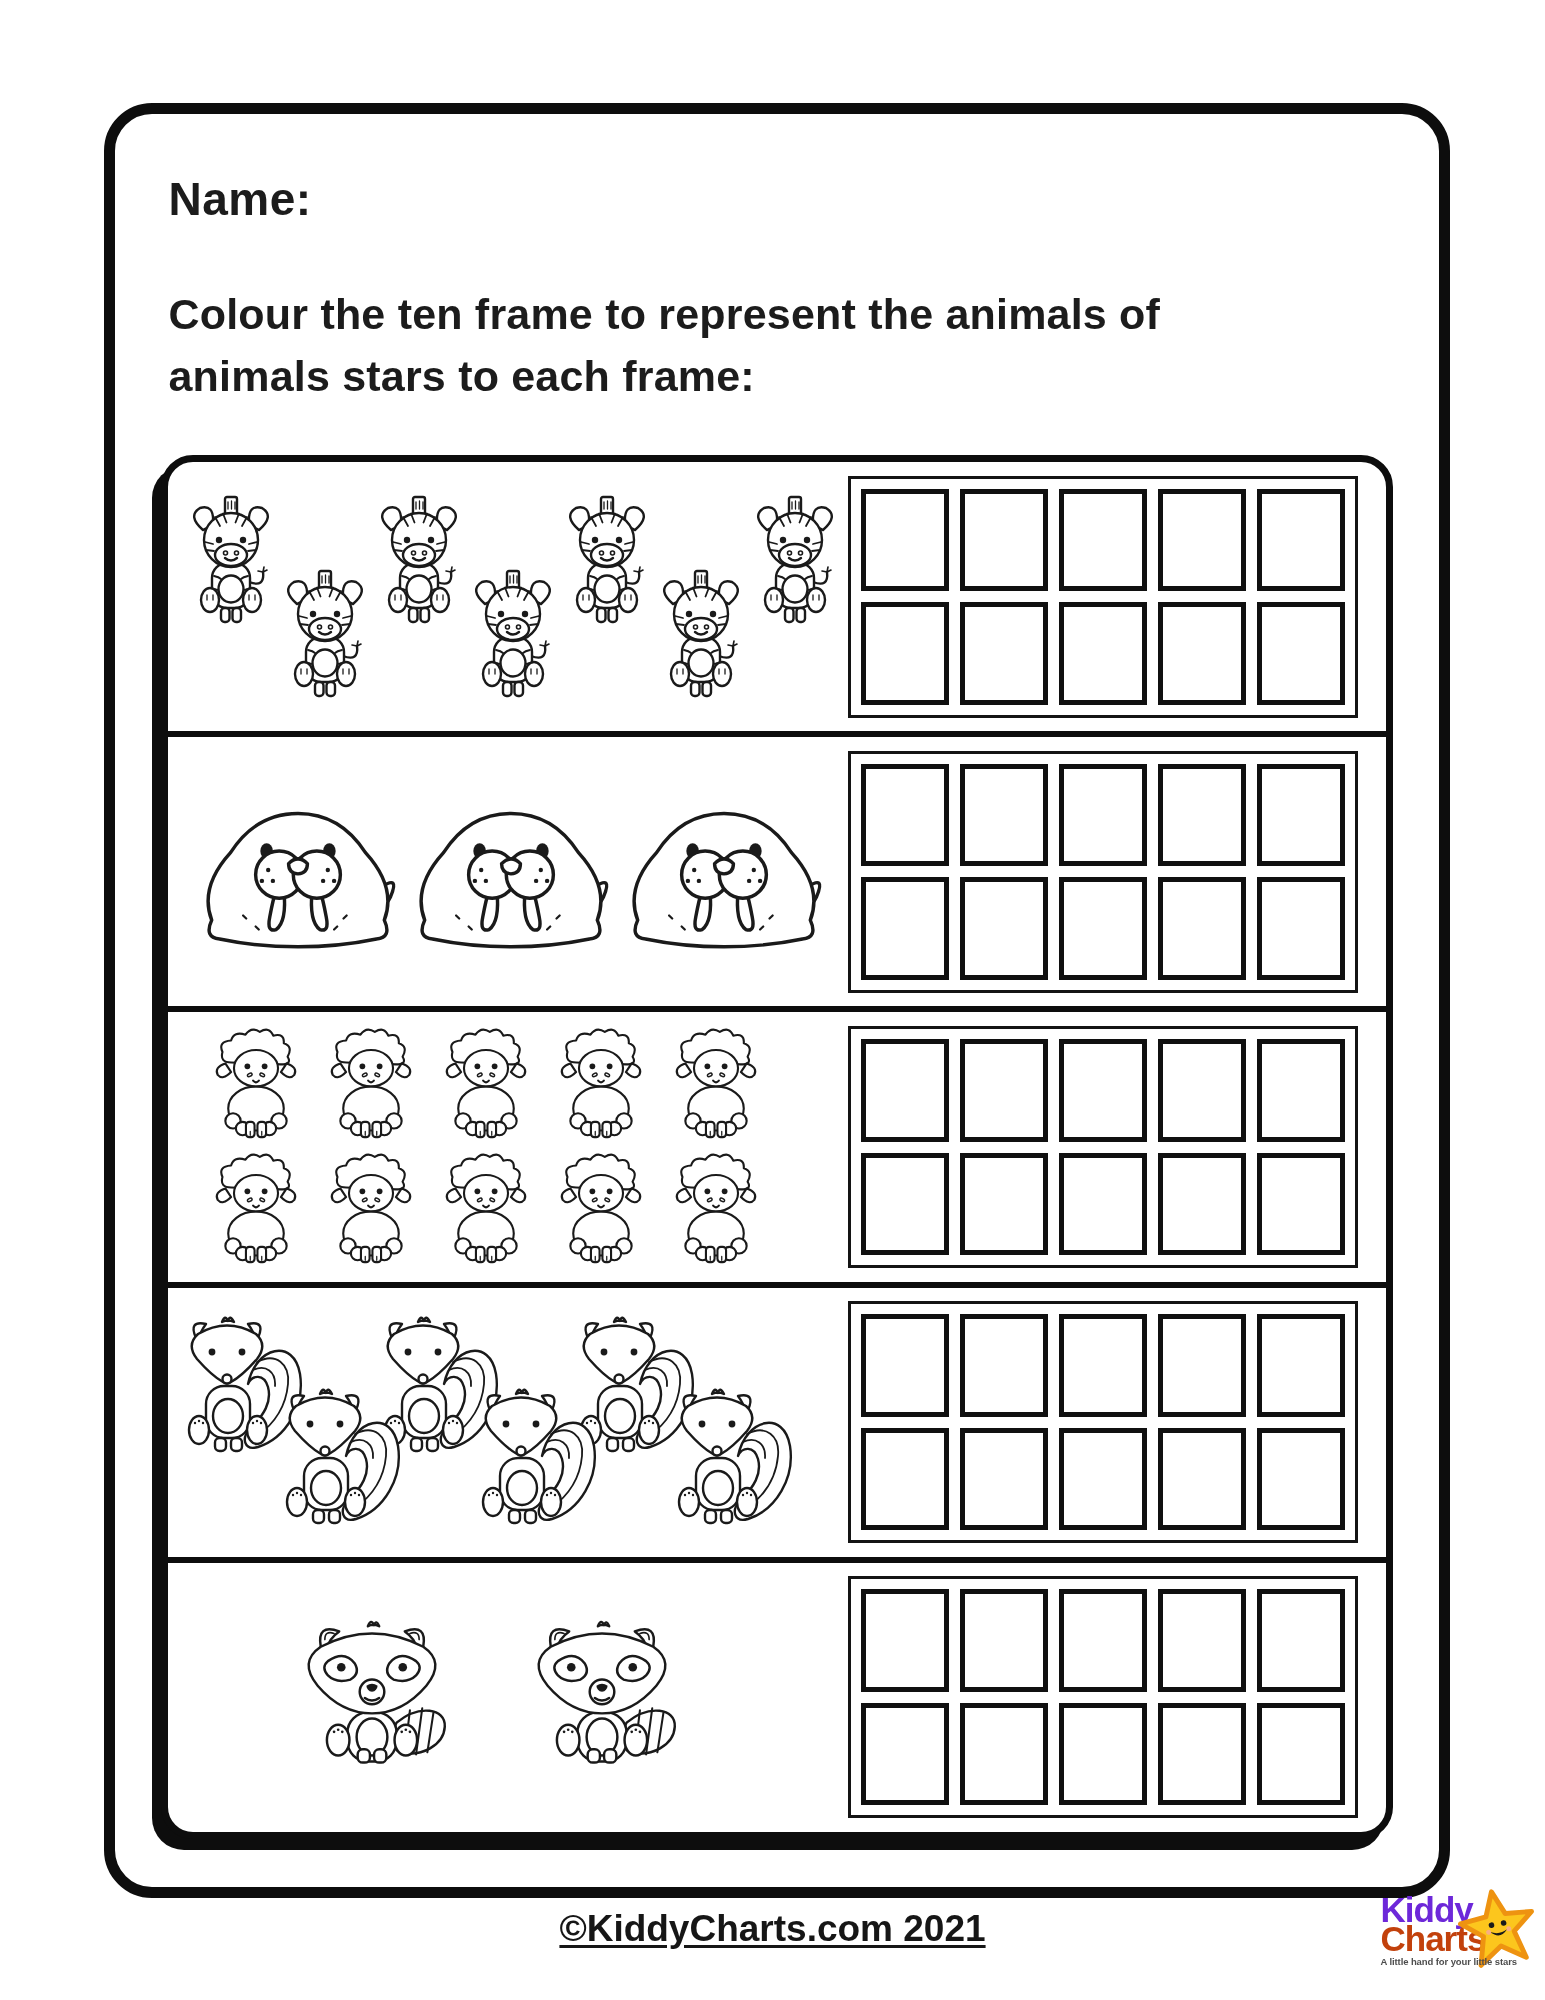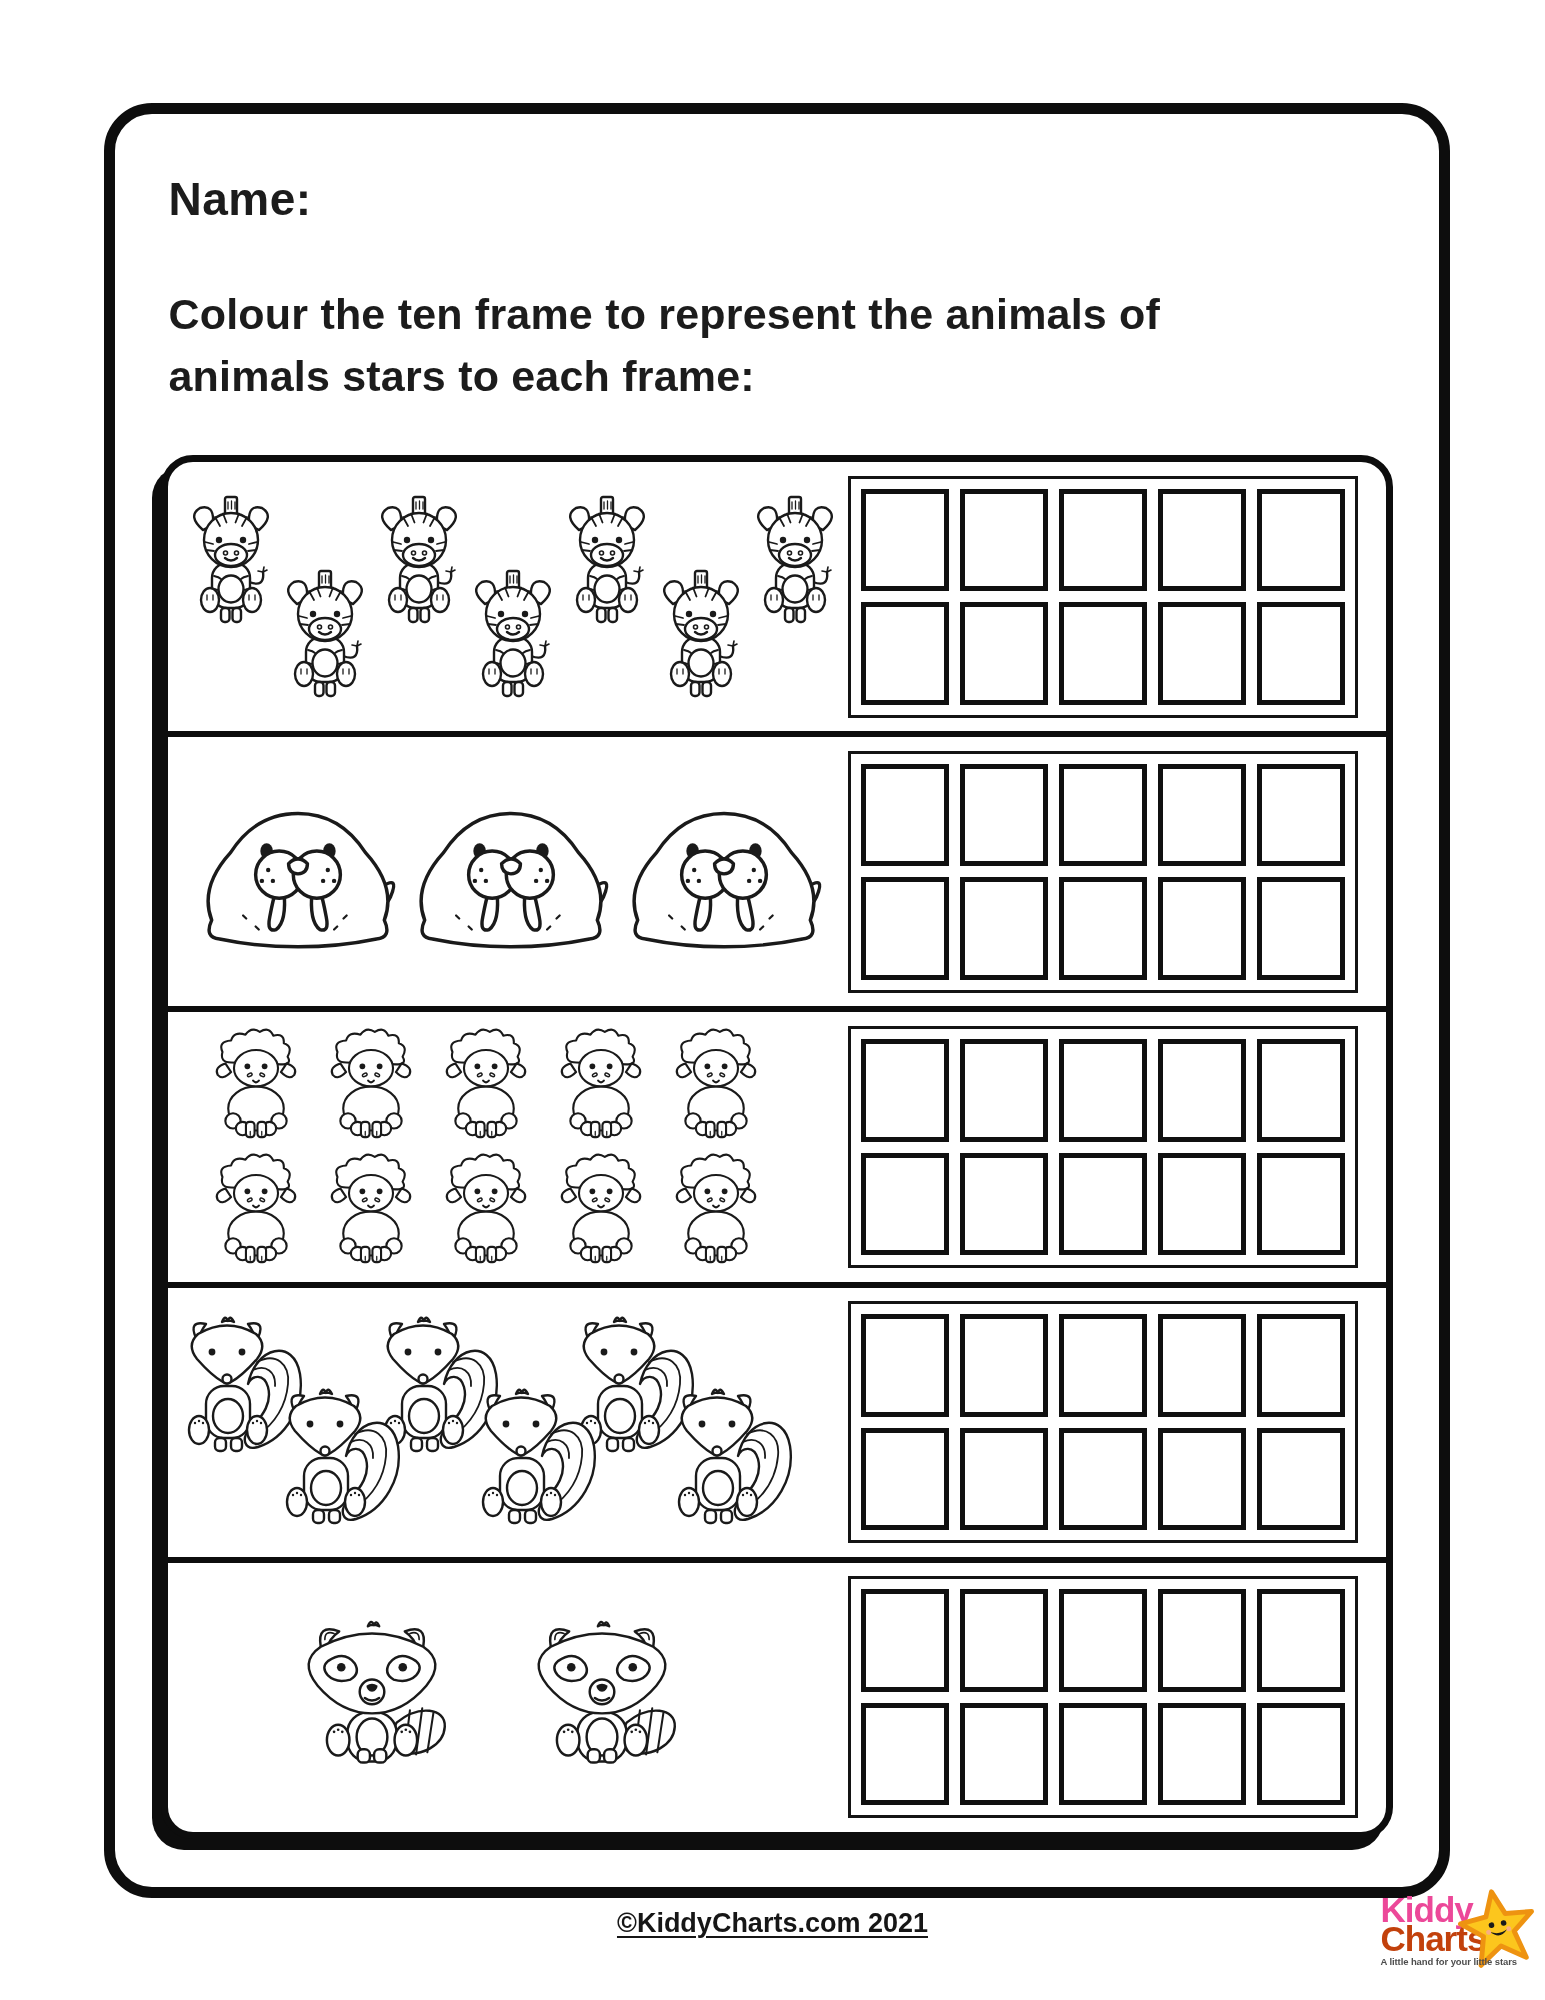--- a/index.html
+++ b/index.html
@@ -51,21 +51,21 @@
   .row-raccoon .animal svg { width:164px; height:159px; }
 
   
   .ten-frame { flex:none; width:510px; height:242px; margin-right:28px; background:#ffffff;
                border:3px solid #141414; padding:10px;
                display:grid; grid-template-columns:repeat(5,1fr); grid-template-rows:1fr 1fr; gap:11px; }
   .ten-frame .cell { border:5px solid #101010; background:#ffffff; }
 
   
   .footer-credit { position:absolute; left:0; right:0; top:1908px; text-align:center;
-                   font-size:27px; font-weight:600; color:#161616;
+                   font-size:37px; font-weight:600; color:#161616;
                    text-decoration:underline; text-underline-offset:4px; }
 
   
   .logo { position:absolute; left:1378px; top:1896px; width:150px; }
   .logo-words { position:relative; z-index:1; }
   .logo-kiddy  { display:block; font-size:35px; font-weight:800; line-height:28px; letter-spacing:-1px; }
   .logo-charts { display:block; font-size:35px; font-weight:800; line-height:30px; letter-spacing:-1px; }
   .logo-star { position:absolute; right:-8px; top:-8px; width:82px; height:82px; transform:rotate(-10deg); z-index:2; }
   .logo-tagline { position:relative; z-index:3; font-size:9.5px; font-weight:700; white-space:nowrap; margin-top:2px; letter-spacing:-0.1px; }
 
@@ -443,21 +443,21 @@
           <div class="cell"></div>
           <div class="cell"></div>
         </div>
       </div>
     </div>
 
   <div class="footer-credit">©KiddyCharts.com 2021</div>
 
   <div class="logo">
     <div class="logo-words">
-      <span class="logo-kiddy" style="color: #ec4899;">Kiddy</span>
+      <span class="logo-kiddy" style="color: #6d28d9;">Kiddy</span>
       <span class="logo-charts" style="color: #c2410c;">Charts</span>
       <svg class="logo-star" viewBox="0 0 100 100" id="logo-star-svg">
         <path id="star-shape" d="M50 4 L62 33 L94 36 L69 56 L78 90 L50 71 L22 90 L31 56 L6 36 L38 33 Z" stroke-width="6" stroke-linejoin="round" fill="#fcc61d" stroke="#ee9311"></path>
         <circle cx="43" cy="44" r="3.4" fill="#1a1a1a"></circle>
         <circle cx="58" cy="44" r="3.4" fill="#1a1a1a"></circle>
         <path d="M40 52 Q50.5 64 61 52 Q51 58 40 52 Z" fill="#1a1a1a"></path>
         <circle cx="38" cy="52" r="3" fill="#f6a8a0" opacity="0.8"></circle>
         <circle cx="63" cy="52" r="3" fill="#f6a8a0" opacity="0.8"></circle>
       </svg>
     </div>

